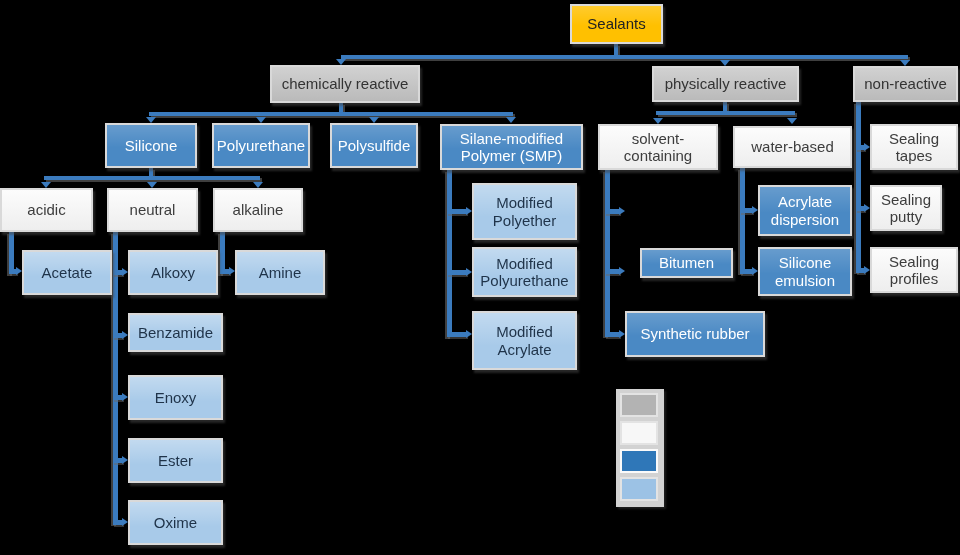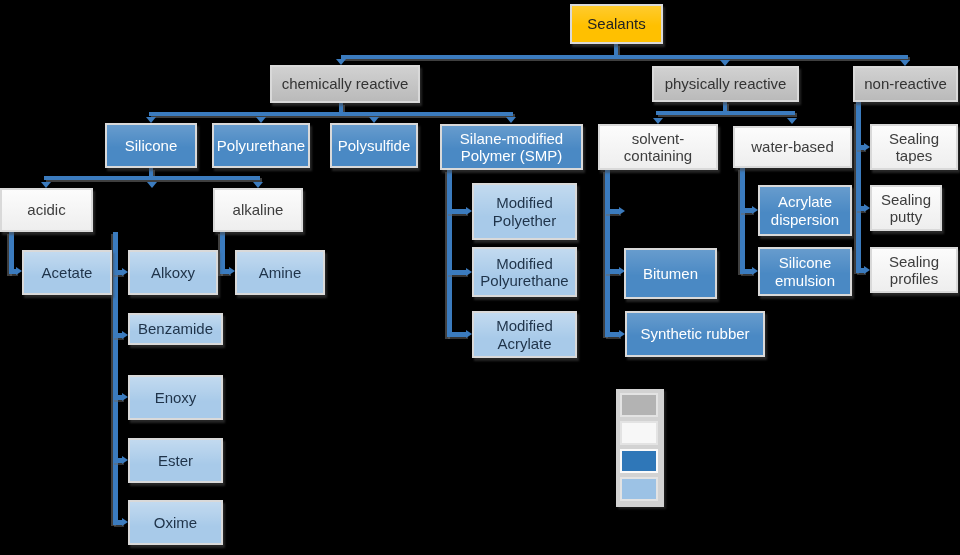--- a/index.html
+++ b/index.html
@@ -134,38 +134,39 @@
   <div class="node cat" style="left:270px;top:65px;width:150px;height:38px">chemically reactive</div>
   <div class="node cat" style="left:853px;top:66px;width:105px;height:36px">non-reactive</div>
   <div class="node cat" style="left:652px;top:66px;width:147px;height:36px">physically reactive</div>
 
   <div class="node blue" style="left:105px;top:123px;width:92px;height:45px">Silicone</div>
   <div class="node blue" style="left:212px;top:123px;width:98px;height:45px">Polyurethane</div>
   <div class="node blue" style="left:330px;top:123px;width:88px;height:45px">Polysulfide</div>
   <div class="node blue" style="left:440px;top:124px;width:143px;height:46px">Silane-modified Polymer (SMP)</div>
 
   <div class="node white" style="left:0px;top:188px;width:93px;height:44px">acidic</div>
+  <div class="node white" style="left:107px;top:188px;width:91px;height:44px">neutral</div>
   <div class="node white" style="left:213px;top:188px;width:90px;height:44px">alkaline</div>
 
   <div class="node lblue" style="left:22px;top:250px;width:90px;height:45px">Acetate</div>
   <div class="node lblue" style="left:128px;top:250px;width:90px;height:45px">Alkoxy</div>
   <div class="node lblue" style="left:235px;top:250px;width:90px;height:45px">Amine</div>
-  <div class="node lblue" style="left:128px;top:313px;width:95px;height:32px">Benzamide</div>
+  <div class="node lblue" style="left:128px;top:313px;width:95px;height:39px">Benzamide</div>
   <div class="node lblue" style="left:128px;top:375px;width:95px;height:45px">Enoxy</div>
   <div class="node lblue" style="left:128px;top:438px;width:95px;height:45px">Ester</div>
   <div class="node lblue" style="left:128px;top:500px;width:95px;height:45px">Oxime</div>
 
   <div class="node lblue" style="left:472px;top:183px;width:105px;height:57px">Modified Polyether</div>
   <div class="node lblue" style="left:472px;top:247px;width:105px;height:50px">Modified Polyurethane</div>
-  <div class="node lblue" style="left:472px;top:311px;width:105px;height:47px">Modified Acrylate</div>
+  <div class="node lblue" style="left:472px;top:311px;width:105px;height:59px">Modified Acrylate</div>
 
   <div class="node white" style="left:598px;top:124px;width:120px;height:46px">solvent-containing</div>
   <div class="node white" style="left:733px;top:126px;width:119px;height:42px">water-based</div>
 
-  <div class="node blue" style="left:624px;top:248px;width:93px;height:51px">Bitumen</div>
+  <div class="node blue" style="left:640px;top:248px;width:93px;height:30px">Bitumen</div>
   <div class="node blue" style="left:625px;top:311px;width:140px;height:46px">Synthetic rubber</div>
   <div class="node blue" style="left:758px;top:185px;width:94px;height:51px">Acrylate dispersion</div>
   <div class="node blue" style="left:758px;top:247px;width:94px;height:49px">Silicone emulsion</div>
 
   <div class="node white" style="left:870px;top:124px;width:88px;height:46px">Sealing tapes</div>
   <div class="node white" style="left:870px;top:185px;width:72px;height:46px">Sealing putty</div>
   <div class="node white" style="left:870px;top:247px;width:88px;height:46px">Sealing profiles</div>
 
   <div class="legend">
     <div class="swatch" style="top: 4px; background: rgb(179, 179, 179);"></div>

